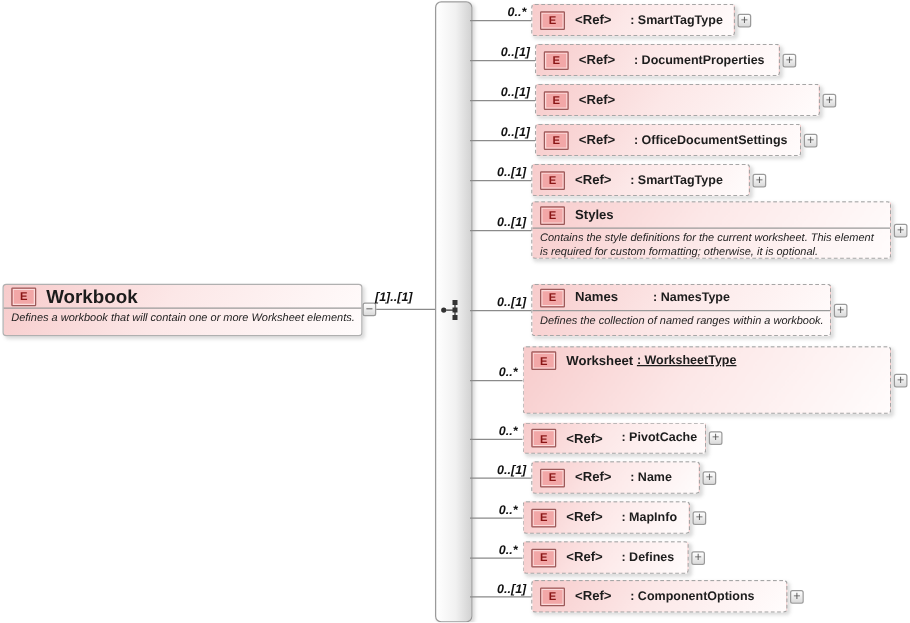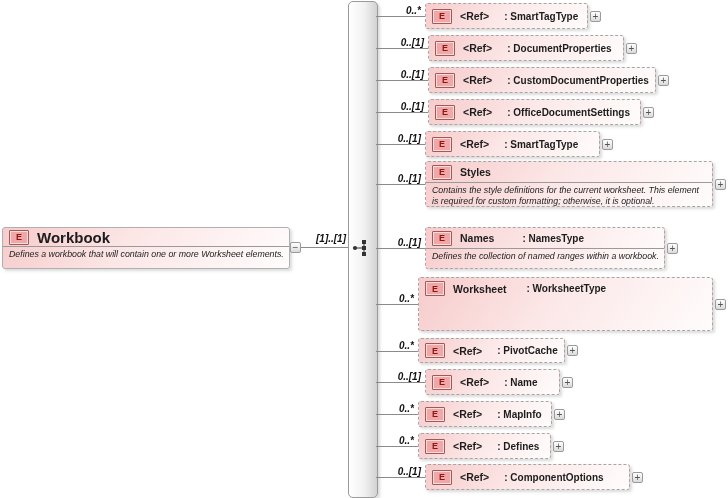--- a/index.html
+++ b/index.html
@@ -25,21 +25,21 @@
   .ebox.solid{border-style:solid;border-color:#b0b0b0;}
   .hdr{display:flex;align-items:center;padding:0 6px;flex:1;min-height:18px;}
   .badge{
     flex:0 0 auto;width:18px;height:13px;background:#f2a7a7;
     border:1px solid #9c5a5a;color:#8a1616;font-size:9px;font-weight:bold;
     display:flex;align-items:center;justify-content:center;border-radius:1px;
     box-shadow:inset 0 0 0 1px #fbdcdc;
   }
   .ename{font-weight:bold;font-size:10.5px;color:#1c1c1c;margin-left:8px;white-space:nowrap;}
   .etype{font-weight:bold;font-size:10px;color:#1c1c1c;white-space:nowrap;}
-  .gap-lg{margin-left:15px;} .gap-md{margin-left:28px;} .gap-sm{margin-left:20px;}
+  .gap-lg{margin-left:15px;} .gap-md{margin-left:28px;} .gap-sm{margin-left:3px;text-decoration:underline;}
   .desc{
     border-top:1px solid #9a9a9a;font-style:italic;font-size:8.8px;line-height:11px;
     color:#222;padding:2px 5px 2px 6px;flex:1;
   }
   
   .row{position:absolute;left:376px;display:flex;align-items:center;}
   .row .ebox{height:100%;flex:0 0 auto;}
   .hline{position:absolute;left:0;top:50%;height:0;border-top:1px solid #8a8a8a;}
   .card{
     position:absolute;left:0;bottom:50%;text-align:right;padding-bottom:0;
@@ -50,21 +50,21 @@
     background:linear-gradient(#ffffff,#dadada);color:#555;
     font-size:10px;line-height:9px;text-align:center;font-weight:normal;
     flex:0 0 auto;margin-left:2px;
   }
   
   .root-box{position:absolute;left:2px;top:227px;width:288px;height:42px;}
   .root-box .ename{font-size:15px;}
   .root-minus{position:absolute;left:290px;top:242px;margin:0;}
   .root-line{position:absolute;left:301px;top:247px;width:47px;height:0;border-top:1px solid #8a8a8a;}
   .root-card{
-    position:absolute;left:300px;top:233px;width:46px;text-align:right;
+    position:absolute;left:300px;top:233px;width:46px;text-align:left;
     font-size:10px;font-weight:bold;font-style:italic;color:#111;white-space:nowrap;
   }
 </style>
 </head>
 <body>
 
 <div id="canvas">
 
   <div class="ebox solid root-box">
     <div class="hdr">
@@ -113,21 +113,20 @@
     <div class="plus">+</div>
   </div>
 
   <div class="row" style="top:67px;height:26px;">
     <div class="hline" style="width:52px;"></div>
     <div class="card" style="width:48px;">0..[1]</div>
     <div class="ebox" style="margin-left:52px;width:228px;">
       <div class="hdr">
         <span class="badge">E</span>
         <span class="ename">&lt;Ref&gt;</span>
-        <span class="etype gap-lg">: CustomDocumentProperties</span>
       </div>
     </div>
     <div class="plus">+</div>
   </div>
 
   <div class="row" style="top:99px;height:26px;">
     <div class="hline" style="width:52px;"></div>
     <div class="card" style="width:48px;">0..[1]</div>
     <div class="ebox" style="margin-left:52px;width:213px;">
       <div class="hdr">

